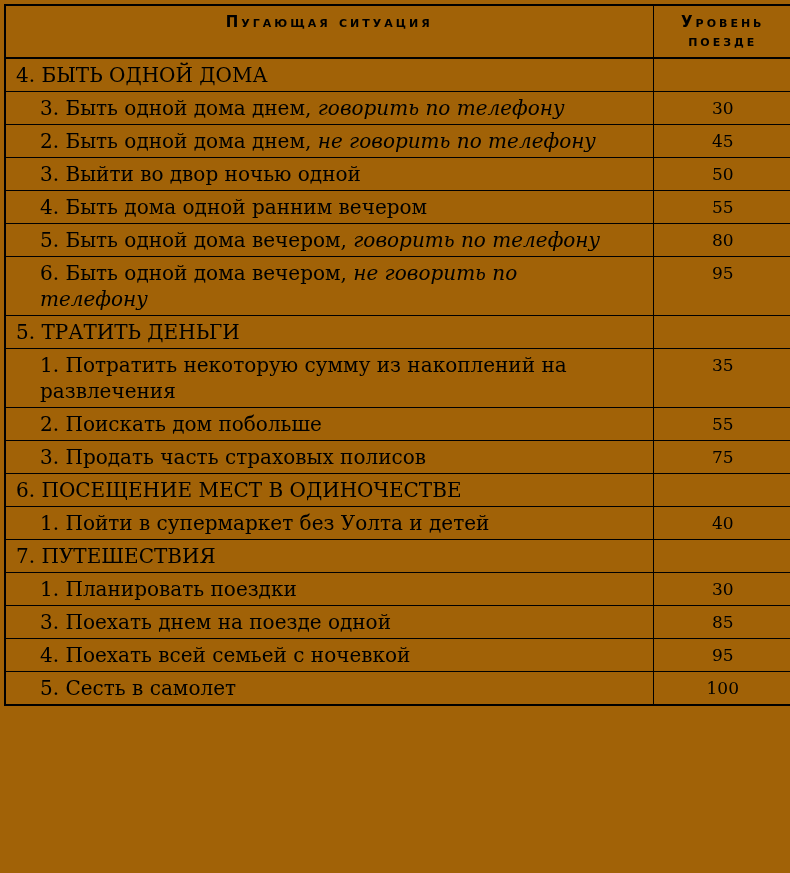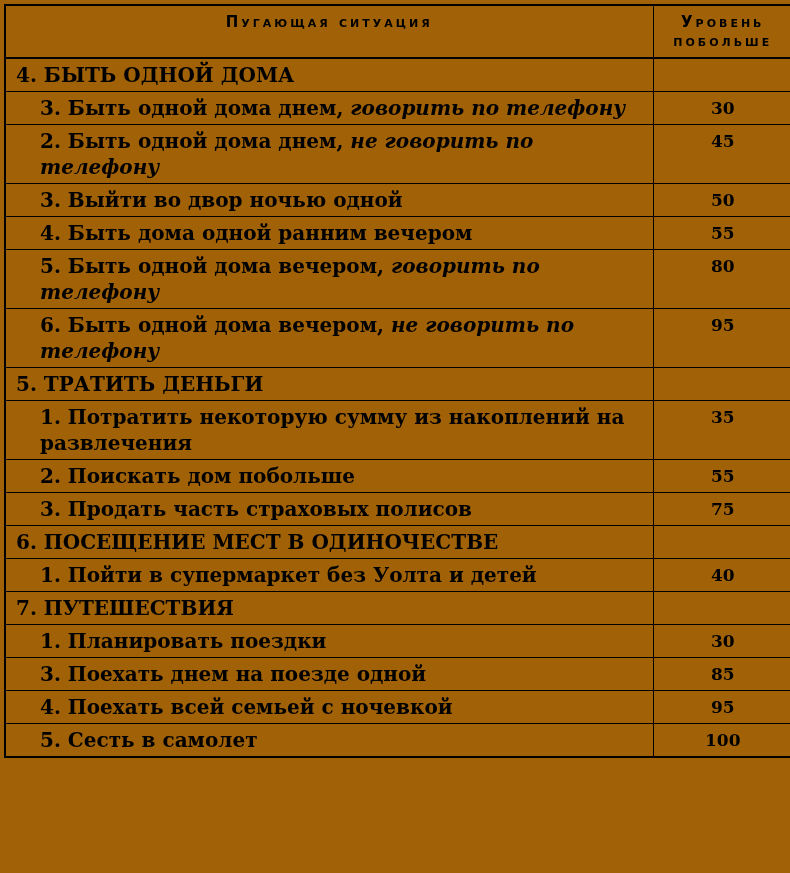--- a/index.html
+++ b/index.html
@@ -39,21 +39,20 @@
     padding: 7px 4px 6px 4px;
     line-height: 19px;
     border-bottom-width: 2px !important;
   }
   th .hline { display: block; }
   td {
     font-family: "DejaVu Serif", "Liberation Serif", serif;
     font-size: 20px;
     line-height: 26px;
     padding: 3px 8px 3px 10px;
-    font-weight: bold;
   }
   td.situation {
     white-space: pre-wrap;
   }
   td.situation.item {
     padding-left: 34px;
   }
   td.situation .it {
     font-style: italic;
   }
@@ -76,21 +75,21 @@
         <col class="c2">
       </colgroup>
 
     <tbody>
         <tr>
       <th>
         <span>Пугающая ситуация</span>
       </th>
       <th>
         <span class="hline">Уровень</span>
-        <span class="hline">побольше</span>
+        <span class="hline">поезде</span>
       </th>
     </tr>
 
     <tr>
       <td class="situation section-title">4. БЫТЬ ОДНОЙ ДОМА</td>
       <td class="value"></td>
     </tr>
     <tr>
       <td class="situation item"><span>3. Быть одной дома днем, </span><span class="it">говорить по телефону</span></td>
       <td class="value">30</td>

